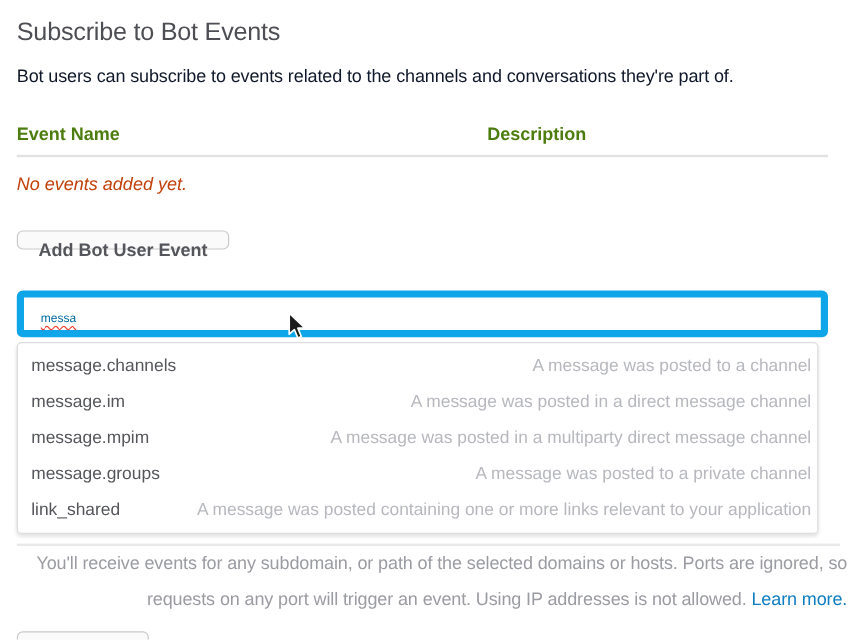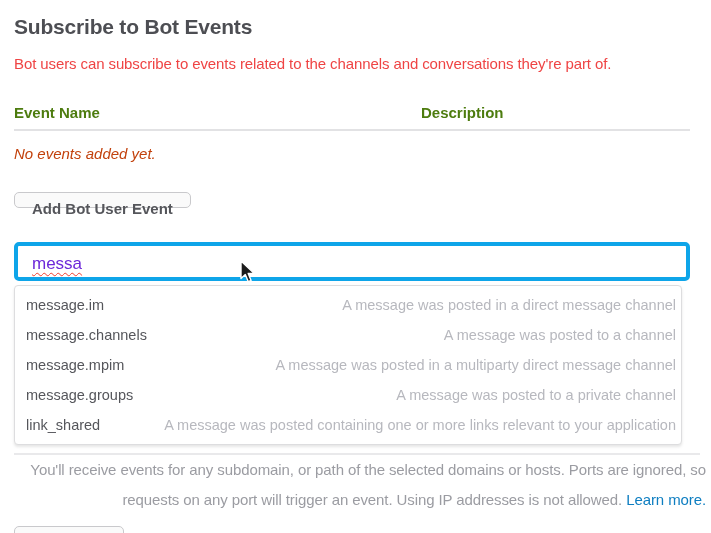--- a/index.html
+++ b/index.html
@@ -7,34 +7,34 @@
   body {
     width: 711px; height: 533px;
     overflow: hidden;
     font-family: "Liberation Sans", sans-serif;
     position: relative;
   }
   #app { position: relative; width: 711px; height: 533px; }
 
   .page-title {
     position: absolute; left: 14px; top: 15px;
-    font-size: 21px; font-weight: 700; color: #4d4e53;
+    font-size: 21px; font-weight: 400; color: #4d4e53;
     letter-spacing: -0.2px;
   }
   .page-subtitle {
     position: absolute; left: 14px; top: 55px;
-    font-size: 15px; color: #ef4444; letter-spacing: -0.1px;
+    font-size: 15px; color: #0f172a; letter-spacing: -0.1px;
   }
 
   .col-header {
     position: absolute; top: 104px;
     font-size: 15px; font-weight: 700; color: #4d7c0f;
   }
   .col-header.name { left: 14px; }
-  .col-header.desc { left: 421px; }
+  .col-header.desc { left: 406px; }
 
   .header-rule {
     position: absolute; left: 14px; top: 129px;
     width: 676px; height: 2px; background: #e2e2e4;
   }
 
   .empty-msg {
     position: absolute; left: 14px; top: 145px;
     font-size: 15px; font-style: italic; color: #c2410c;
   }
@@ -52,23 +52,23 @@
     left: 14px; top: 192px; height: 16px; padding: 0 17px;
     line-height: 31px;
   }
   .btn.partial-bottom {
     left: 14px; top: 526px; width: 110px; height: 26px;
   }
 
   .event-input {
     position: absolute; left: 14px; top: 242px;
     width: 676px; height: 39px;
-    border: 4px solid #0ea5e9; border-radius: 5px;
+    border: 6px solid #0ea5e9; border-radius: 5px;
     background: #ffffff;
-    font-size: 17px; color: #6d28d9;
+    font-size: 10px; color: #0369a1;
     line-height: 35px;
     padding: 0 14px;
     cursor: text;
   }
   .event-input .typed {
     text-decoration: underline;
     text-decoration-style: wavy;
     text-decoration-color: #ef3e2e;
     text-decoration-thickness: 1px;
     text-underline-offset: 3px;
@@ -130,26 +130,26 @@
   <div class="empty-msg">No events added yet.</div>
 
   <button class="btn add-event">Add Bot User Event</button>
 
   <div class="event-input">
     <span class="typed">messa</span>
   </div>
 
   <div class="suggest-panel">
     <div class="suggest-row">
+      <span class="ev-name">message.channels</span>
+      <span class="ev-desc">A message was posted to a channel</span>
+    </div>
+    <div class="suggest-row">
       <span class="ev-name">message.im</span>
       <span class="ev-desc">A message was posted in a direct message channel</span>
-    </div>
-    <div class="suggest-row">
-      <span class="ev-name">message.channels</span>
-      <span class="ev-desc">A message was posted to a channel</span>
     </div>
     <div class="suggest-row">
       <span class="ev-name">message.mpim</span>
       <span class="ev-desc">A message was posted in a multiparty direct message channel</span>
     </div>
     <div class="suggest-row">
       <span class="ev-name">message.groups</span>
       <span class="ev-desc">A message was posted to a private channel</span>
     </div>
     <div class="suggest-row">

